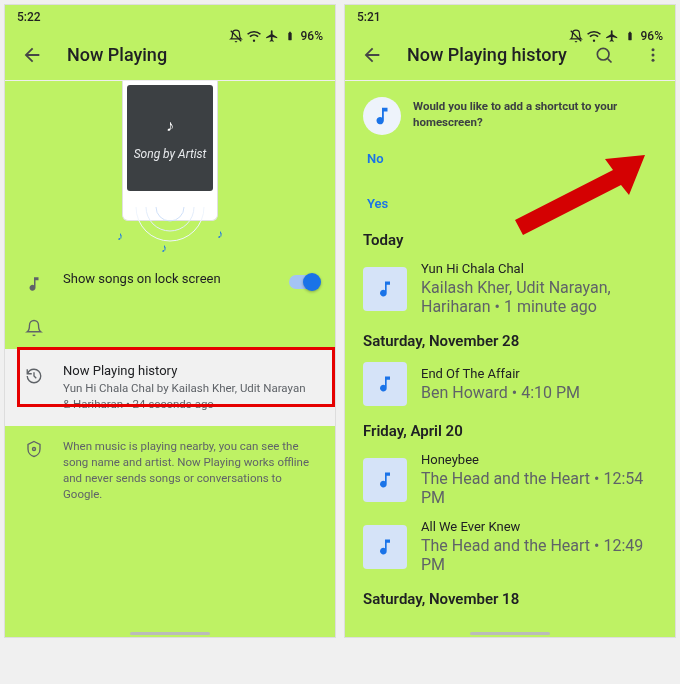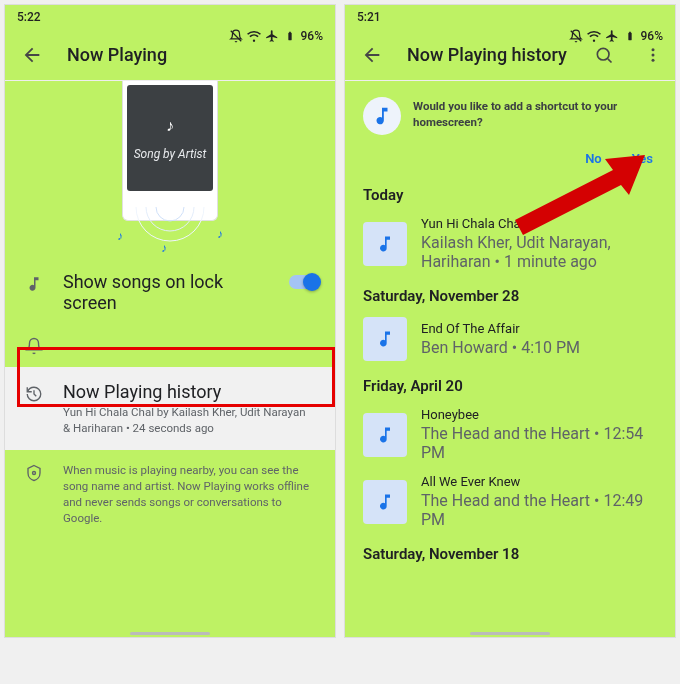--- a/index.html
+++ b/index.html
@@ -99,21 +99,21 @@
   }
   .setting-row.highlight { background: #f1f1f1; }
   .setting-row .lead-icon {
     width: 22px; height: 22px;
     display: flex; align-items: center; justify-content: center;
     color: #5f6368;
     flex: none;
     margin-top: 2px;
   }
   .setting-text { flex: 1; padding-right: 4px; }
-  .setting-text .primary { font-size: 18px; color: #202124; }
+  .setting-text .primary { font-size: 13px; color: #202124; }
   .setting-text .secondary { font-size: 11.5px; color: #5f6368; margin-top: 2px; line-height: 1.4; }
   .switch {
     width: 30px; height: 14px;
     background: #a4c4f4;
     border-radius: 8px;
     position: relative;
     margin-top: 4px;
   }
   .switch::after {
     content: "";
@@ -156,20 +156,21 @@
   }
   .prompt-text { font-size: 11.5px; color: #3c4043; flex: 1; padding-top: 2px; line-height: 1.35; }
   .prompt-actions {
     display: flex;
     justify-content: flex-end;
     gap: 30px;
     padding: 4px 22px 10px;
     font-size: 13px;
     font-weight: 600;
     color: #1a73e8;
+    flex-direction: column;
   }
   .section-label {
     padding: 10px 18px 6px;
     font-size: 15px;
     font-weight: 600;
     color: #202124;
   }
   .history-item {
     display: flex;
     align-items: center;

